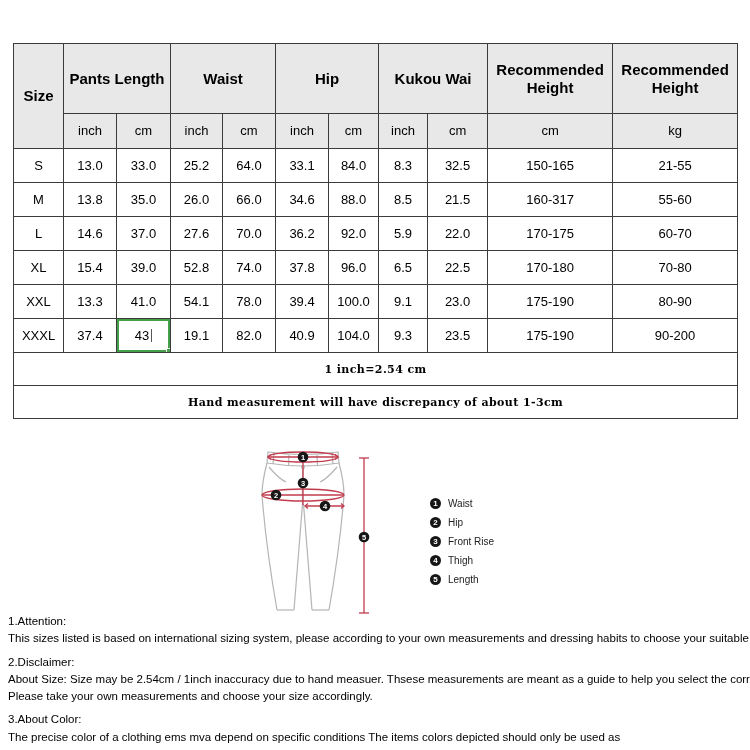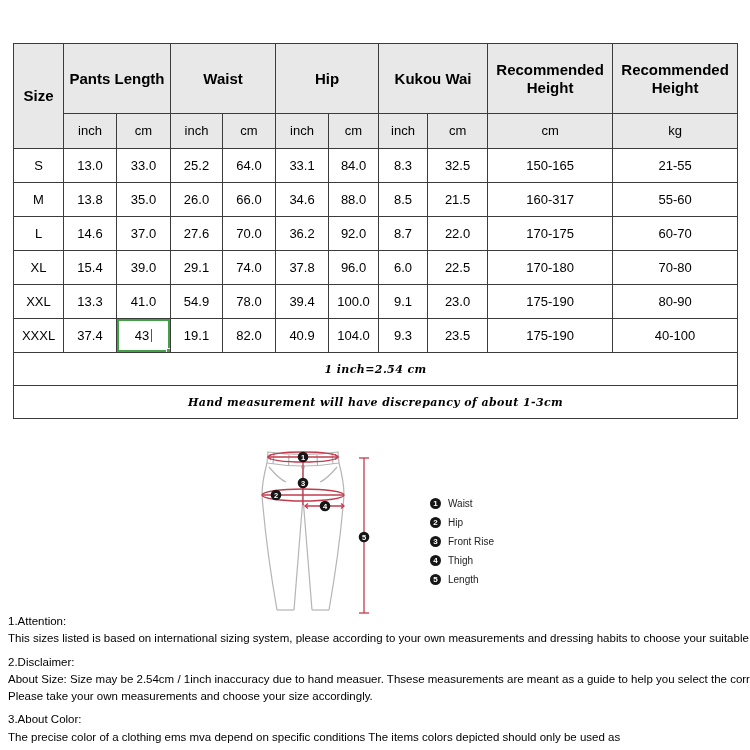--- a/index.html
+++ b/index.html
@@ -23,21 +23,21 @@
   .size-table td,.size-table th{
     border:1px solid var(--table-border);
     text-align:center;vertical-align:middle;padding:0;overflow:hidden;
   }
   .size-table thead th{background:var(--header-bg);font-weight:bold;font-size:15px;line-height:1.15;}
   .size-table tr.hdr-main th{height:69px;}
   .size-table tr.hdr-units th{height:34px;font-weight:normal;font-size:13px;}
   .size-table tbody td{font-size:13px;height:33px;background:#fff;}
   .size-table tr.note-row td{
     height:32px;font-family:"DejaVu Serif","Liberation Serif",serif;
-    font-weight:bold;font-size:11px;letter-spacing:.4px;font-style:italic;
+    font-weight:bold;font-size:11px;letter-spacing:.4px;
   }
   td.editing{
     position:relative;
     box-shadow:inset 0 0 0 2px var(--edit-green);
   }
   .caret{
     display:inline-block;width:1px;height:13px;background:#555;
     margin-left:2px;vertical-align:-2px;
   }
   .fill-handle{
@@ -137,63 +137,63 @@
           <td>55-60</td>
         </tr>
         <tr>
           <td>L</td>
           <td>14.6</td>
           <td>37.0</td>
           <td>27.6</td>
           <td>70.0</td>
           <td>36.2</td>
           <td>92.0</td>
-          <td>8.7</td>
+          <td>5.9</td>
           <td>22.0</td>
           <td>170-175</td>
           <td>60-70</td>
         </tr>
         <tr>
           <td>XL</td>
           <td>15.4</td>
           <td>39.0</td>
-          <td>29.1</td>
+          <td>52.8</td>
           <td>74.0</td>
           <td>37.8</td>
           <td>96.0</td>
-          <td>6.0</td>
+          <td>6.5</td>
           <td>22.5</td>
           <td>170-180</td>
           <td>70-80</td>
         </tr>
         <tr>
           <td>XXL</td>
           <td>13.3</td>
           <td>41.0</td>
-          <td>54.9</td>
+          <td>54.1</td>
           <td>78.0</td>
           <td>39.4</td>
           <td>100.0</td>
           <td>9.1</td>
           <td>23.0</td>
           <td>175-190</td>
           <td>80-90</td>
         </tr>
         <tr>
           <td>XXXL</td>
           <td>37.4</td>
           <td class="editing"><span>43</span><span class="caret"></span><span class="fill-handle"></span></td>
           <td>19.1</td>
           <td>82.0</td>
           <td>40.9</td>
           <td>104.0</td>
           <td>9.3</td>
           <td>23.5</td>
           <td>175-190</td>
-          <td>40-100</td>
+          <td>90-200</td>
         </tr>
       </tbody>
     <tfoot>
       <tr class="note-row">
         <td colspan="11">1 inch=2.54 cm</td>
       </tr>
       <tr class="note-row">
         <td colspan="11">Hand measurement will have discrepancy of about 1-3cm</td>
       </tr>
     </tfoot>

